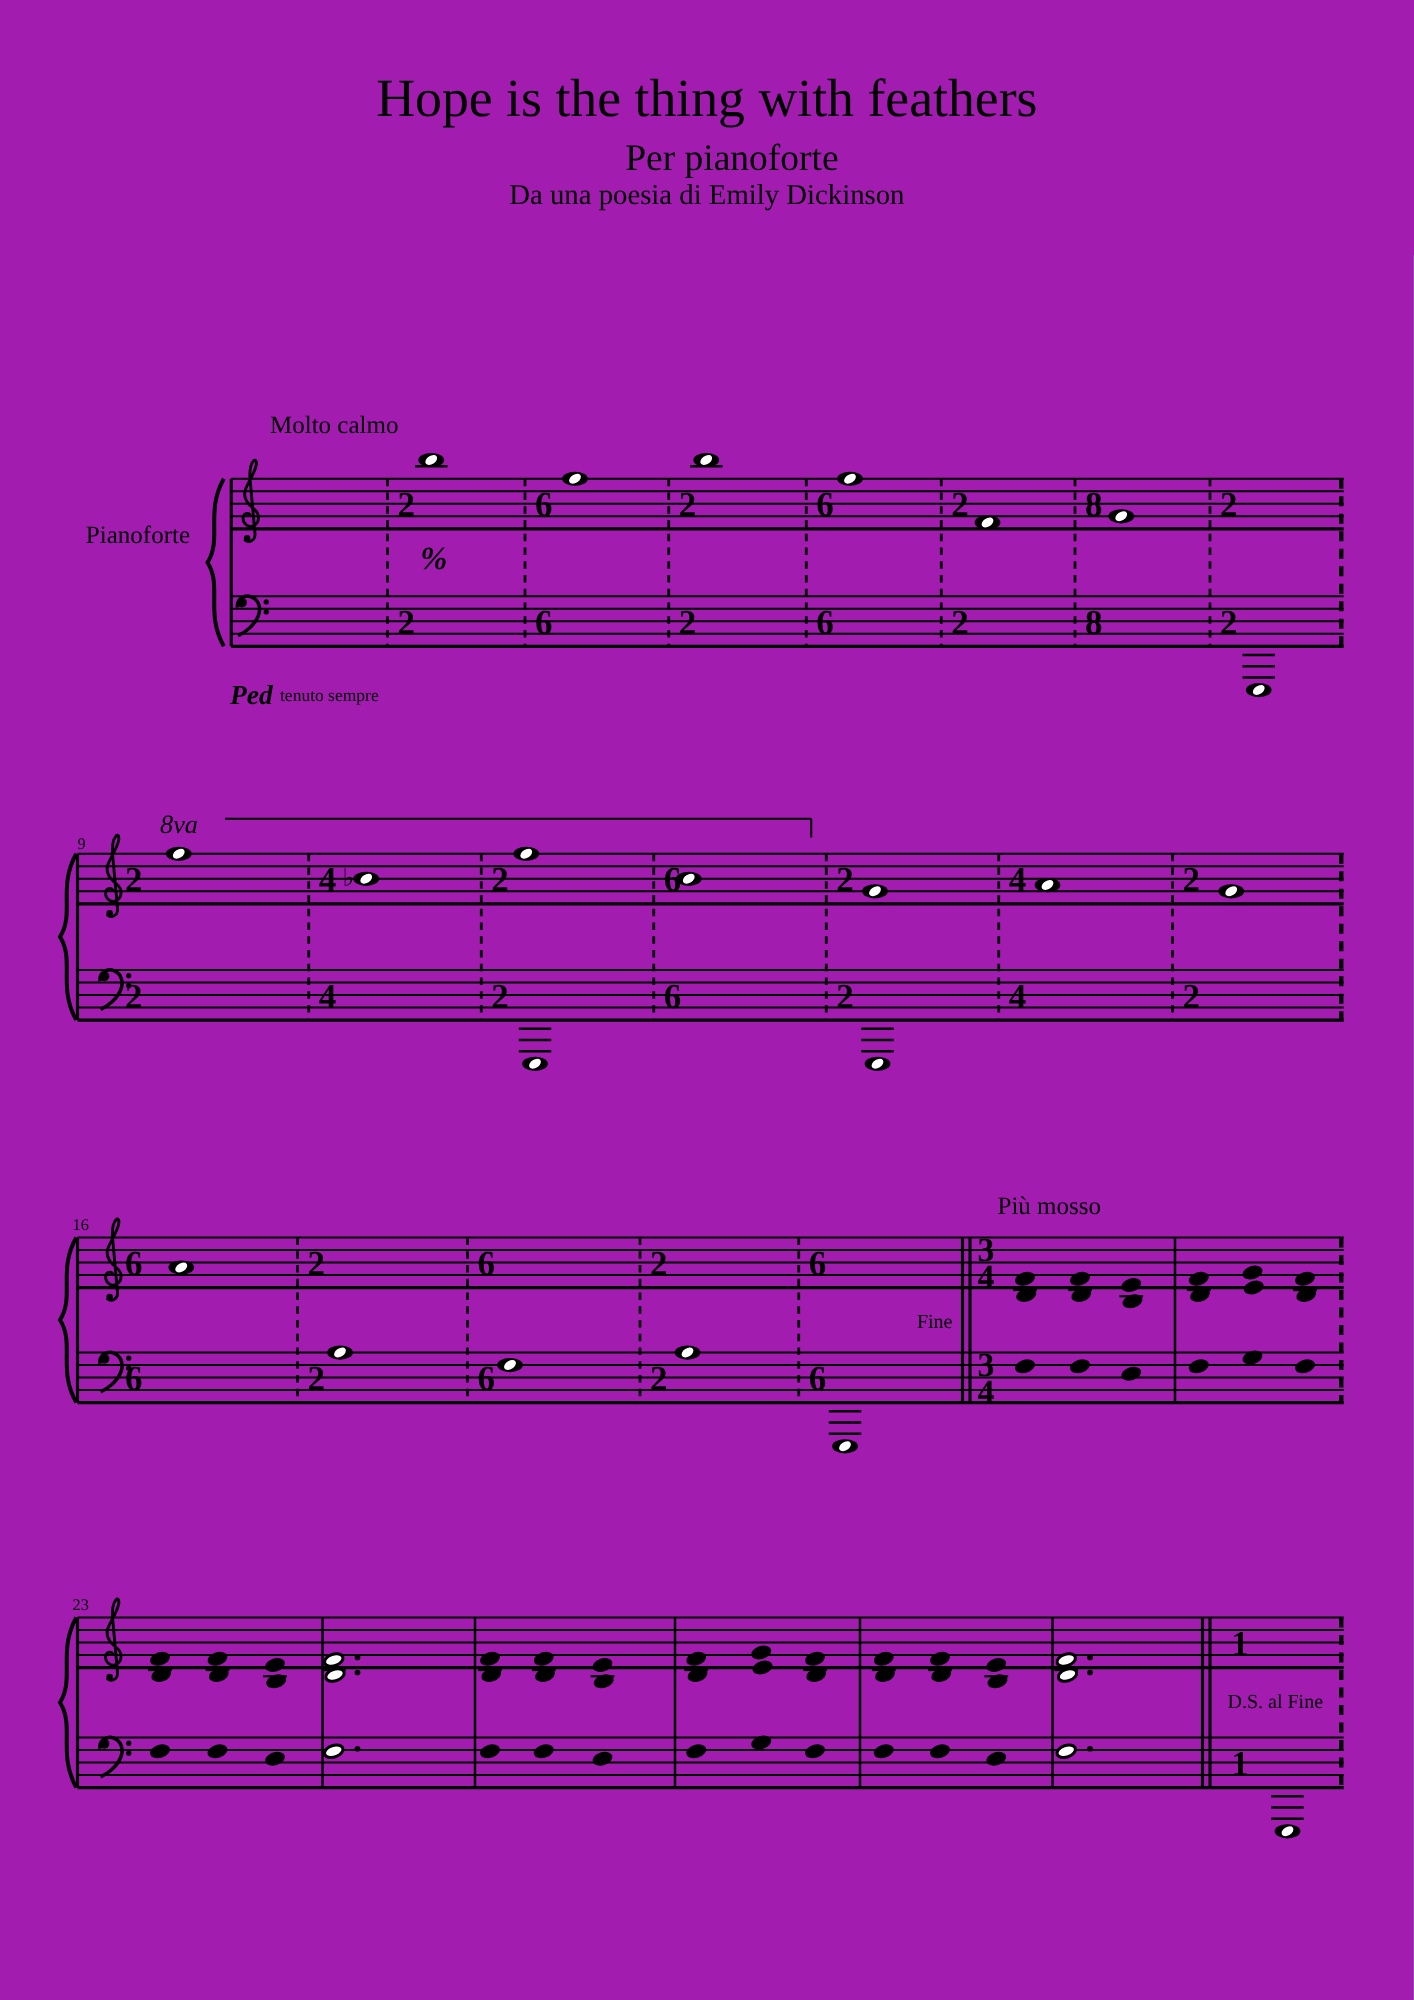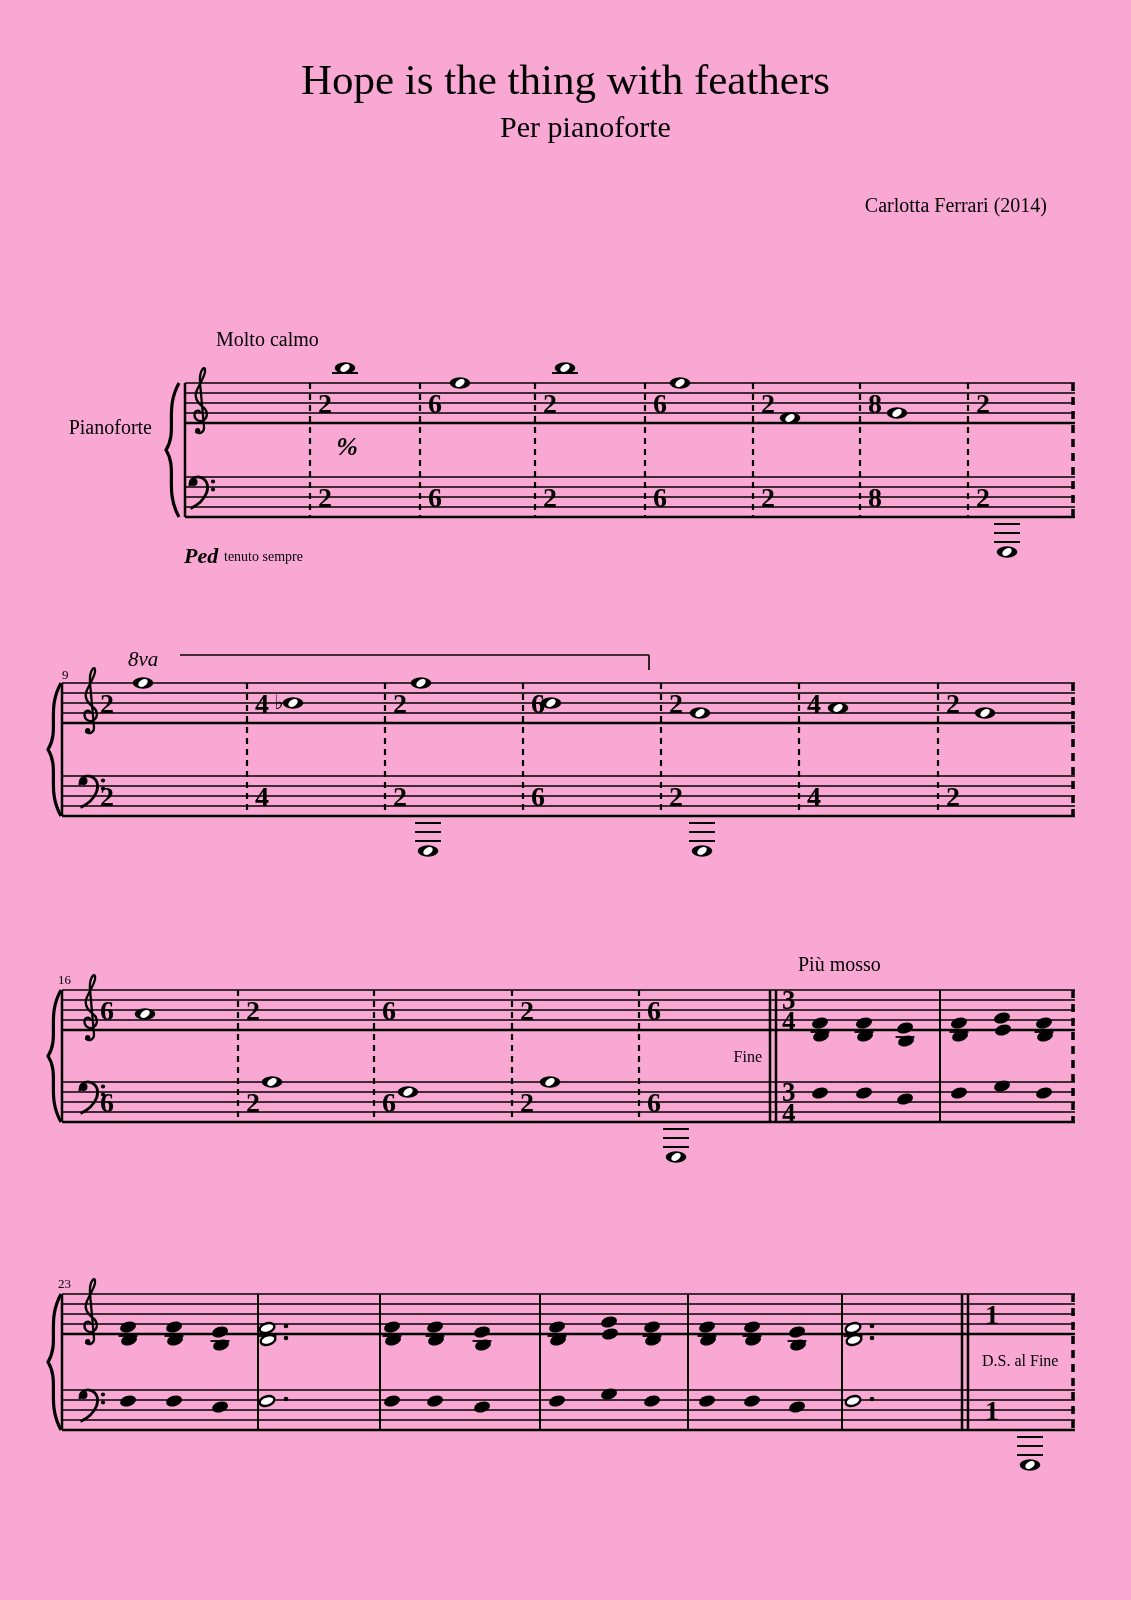--- a/index.html
+++ b/index.html
@@ -1,31 +1,31 @@
 <!DOCTYPE html>
 <html><head>
 <meta charset="utf-8">
 <style>
   html,body{margin:0;padding:0;background:#888;}
-  #page{position:relative;width:1131px;height:1600px;background:#f9a8d4;margin:0 auto;
+  #page{position:relative;width:1131px;height:1600px;background:#a21caf;margin:0 auto;
         font-family:"Liberation Serif","DejaVu Serif",serif;color:#000;overflow:hidden;}
   .hdr{position:absolute;left:0;right:0;text-align:center;line-height:1.05;}
   #title{top:57px;font-size:43px;}
   #subtitle{top:111px;font-size:30px;padding-left:40px;}
   #dedication{top:144px;font-size:23px;}
   #composer{position:absolute;top:194px;left:0;right:84px;text-align:right;font-size:20px;}
   #score{position:absolute;left:0;top:0;}
 </style>
 </head>
 <body>
 
 <div id="page">
   <div id="title" class="hdr">Hope is the thing with feathers</div>
   <div id="subtitle" class="hdr">Per pianoforte</div>
-  <div id="composer">Carlotta Ferrari (2014)</div>
+  <div id="dedication" class="hdr">Da una poesia di Emily Dickinson</div>
   <svg id="score" width="1131" height="1600" viewBox="0 0 1131 1600">
       <line x1="185" y1="383" x2="1075" y2="383" stroke="#000" stroke-width="1.6"></line>
       <line x1="185" y1="393" x2="1075" y2="393" stroke="#000" stroke-width="1.6"></line>
       <line x1="185" y1="403" x2="1075" y2="403" stroke="#000" stroke-width="1.6"></line>
       <line x1="185" y1="413" x2="1075" y2="413" stroke="#000" stroke-width="1.6"></line>
       <line x1="185" y1="423" x2="1075" y2="423" stroke="#000" stroke-width="2.6"></line>
       <line x1="185" y1="477" x2="1075" y2="477" stroke="#000" stroke-width="1.6"></line>
       <line x1="185" y1="487" x2="1075" y2="487" stroke="#000" stroke-width="1.6"></line>
       <line x1="185" y1="497" x2="1075" y2="497" stroke="#000" stroke-width="1.6"></line>
       <line x1="185" y1="507" x2="1075" y2="507" stroke="#000" stroke-width="1.6"></line>

